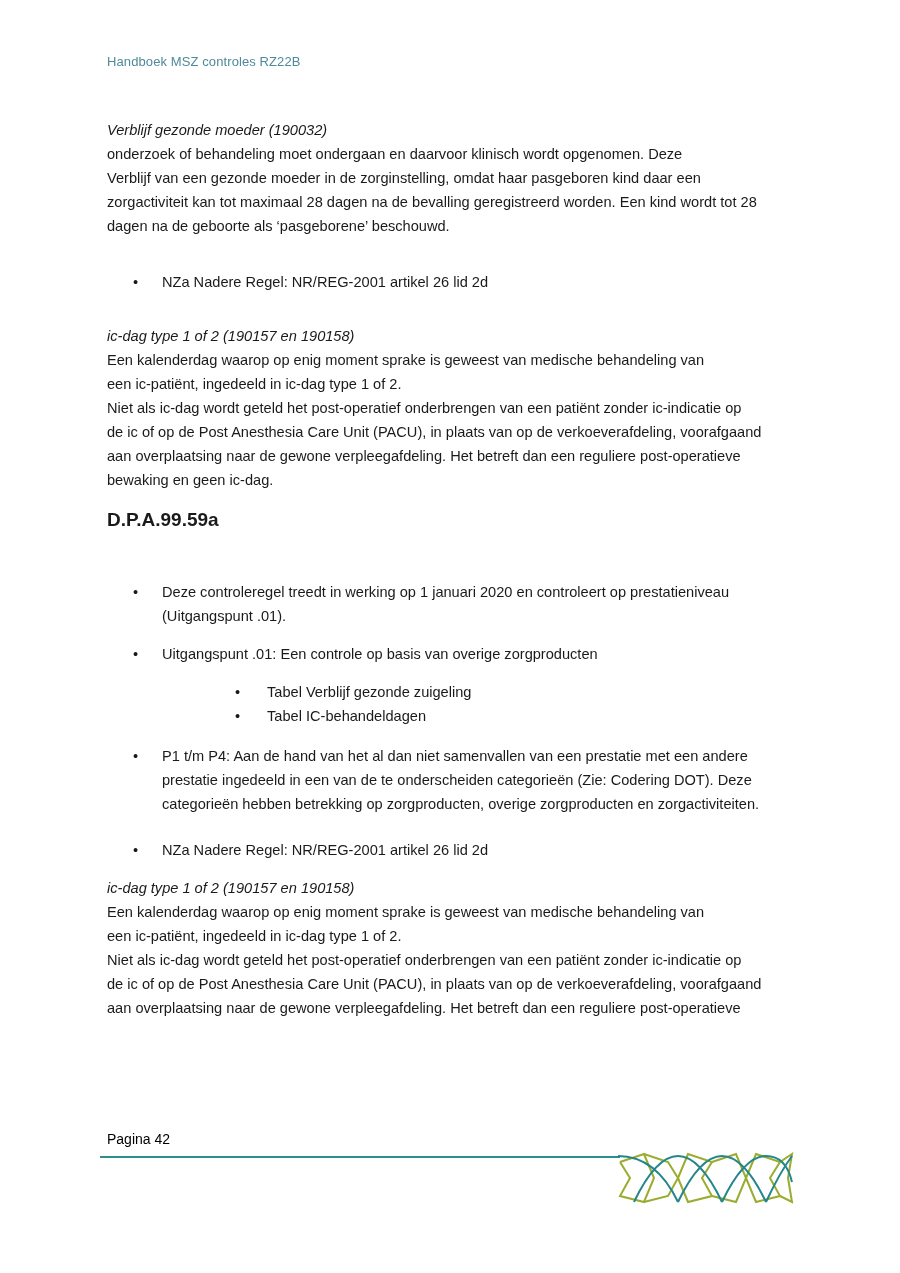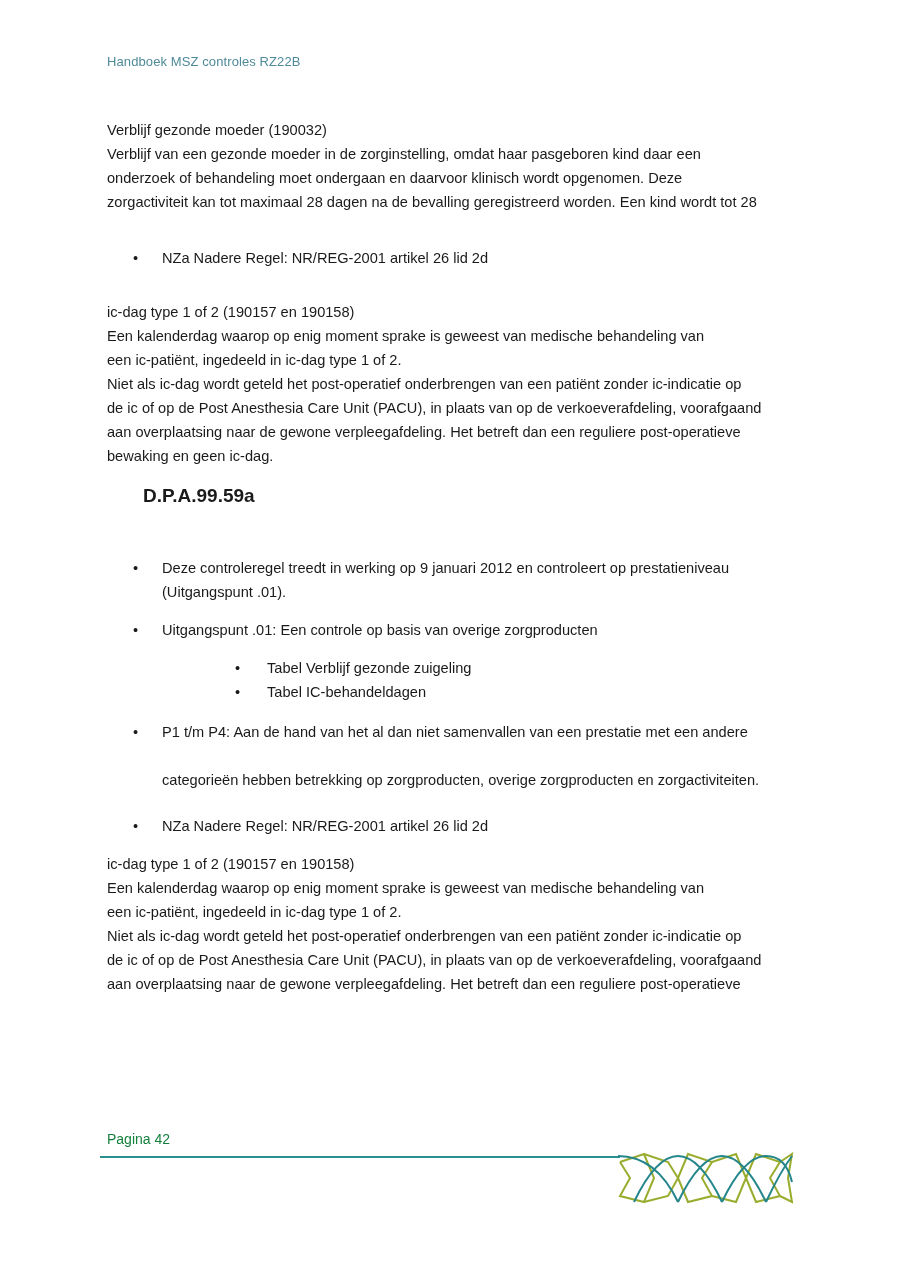--- a/index.html
+++ b/index.html
@@ -2,83 +2,84 @@
 <html><head>
 <meta charset="utf-8">
 <style>
   html, body { margin:0; padding:0; background:#ffffff; }
   body { width:900px; height:1273px; position:relative; overflow:hidden;
          font-family:"Liberation Sans", sans-serif; color:#1a1a1a; }
   .page { position:absolute; left:0; top:0; width:900px; height:1273px; }
   .header { position:absolute; left:107px; top:54px; font-size:13px; color:#4f8a9a; letter-spacing:0.1px; }
   .content { position:absolute; left:107px; top:118px; width:700px; font-size:14.6px; line-height:24px; }
   .content p { margin:0; }
-  .it { }
+  .it { font-style:italic; }
   .gap { height:24px; }
   .h2 { font-size:19px; font-weight:bold; margin:0; line-height:28px; }
   ul.b { list-style:none; margin:0; padding:0; }
   ul.b li { position:relative; padding-left:55px; }
   ul.b li .dot { position:absolute; left:26px; top:0; }
   ul.sub { list-style:none; margin:0; padding:0; }
   ul.sub li { position:relative; padding-left:160px; }
   ul.sub li .dot { position:absolute; left:128px; top:0; }
-  .footer-text { position:absolute; left:107px; top:1131px; font-size:14px; color:#15803d; }
+  .footer-text { position:absolute; left:107px; top:1131px; font-size:14px; color:#000000; }
   .footer-line { position:absolute; left:100px; top:1156px; width:520px; height:2px; background:#2a8f8f; }
   .ornament { position:absolute; left:616px; top:1152px; }
 </style>
 </head>
 <body>
 
 <div class="page">
   <div class="header">Handboek MSZ controles RZ22B</div>
 
   <div class="content">
 
     <p class="it">Verblijf gezonde moeder (190032)</p>
+    <p>onderzoek of behandeling moet ondergaan en daarvoor klinisch wordt opgenomen. Deze</p>
     <p>Verblijf van een gezonde moeder in de zorginstelling, omdat haar pasgeboren kind daar een</p>
-    <p>onderzoek of behandeling moet ondergaan en daarvoor klinisch wordt opgenomen. Deze</p>
     <p>zorgactiviteit kan tot maximaal 28 dagen na de bevalling geregistreerd worden. Een kind wordt tot 28</p>
+    <p>dagen na de geboorte als ‘pasgeborene’ beschouwd.</p>
     <div class="gap"></div>
     <ul class="b" style="margin-top:8px;">
       <li><span class="dot">•</span><span>NZa Nadere Regel: NR/REG-2001 artikel 26 lid 2d</span></li>
     </ul>
     <div class="gap" style="height:30px;"></div>
 
     <p class="it">ic-dag type 1 of 2 (190157 en 190158)</p>
     <p>Een kalenderdag waarop op enig moment sprake is geweest van medische behandeling van</p>
     <p>een ic-patiënt, ingedeeld in ic-dag type 1 of 2.</p>
     <p>Niet als ic-dag wordt geteld het post-operatief onderbrengen van een patiënt zonder ic-indicatie op</p>
     <p>de ic of op de Post Anesthesia Care Unit (PACU), in plaats van op de verkoeverafdeling, voorafgaand</p>
     <p>aan overplaatsing naar de gewone verpleegafdeling. Het betreft dan een reguliere post-operatieve</p>
     <p>bewaking en geen ic-dag.</p>
 
-    <p class="h2" style="margin-top:14px;margin-bottom:4px;margin-left:36px;">D.P.A.99.59a</p>
+    <p class="h2" style="margin-top:14px;margin-bottom:4px;">D.P.A.99.59a</p>
     <div class="gap" style="height:22px;"></div>
     <div class="gap" style="height:20px;"></div>
 
     <ul class="b">
       <li>
         <span class="dot">•</span>
-        <span>Deze controleregel treedt in werking op 9 januari 2012 en controleert op prestatieniveau</span><br>
+        <span>Deze controleregel treedt in werking op 1 januari 2020 en controleert op prestatieniveau</span><br>
         <span>(Uitgangspunt .01).</span>
       </li>
       <li style="margin-top:14px;">
         <span class="dot">•</span>
         <span>Uitgangspunt .01: Een controle op basis van overige zorgproducten</span>
       </li>
     </ul>
     <ul class="sub" style="margin-top:14px;">
       <li><span class="dot">•</span><span>Tabel Verblijf gezonde zuigeling</span></li>
       <li><span class="dot">•</span><span>Tabel IC-behandeldagen</span></li>
     </ul>
     <ul class="b" style="margin-top:16px;">
       <li>
         <span class="dot">•</span>
         <span>P1 t/m P4: Aan de hand van het al dan niet samenvallen van een prestatie met een andere</span><br>
-        <br>
+        <span>prestatie ingedeeld in een van de te onderscheiden categorieën (Zie: Codering DOT). Deze</span><br>
         <span>categorieën hebben betrekking op zorgproducten, overige zorgproducten en zorgactiviteiten.</span>
       </li>
       <li style="margin-top:22px;">
         <span class="dot">•</span>
         <span>NZa Nadere Regel: NR/REG-2001 artikel 26 lid 2d</span>
       </li>
     </ul>
     <div class="gap" style="height:14px;"></div>
 
     <p class="it">ic-dag type 1 of 2 (190157 en 190158)</p>

